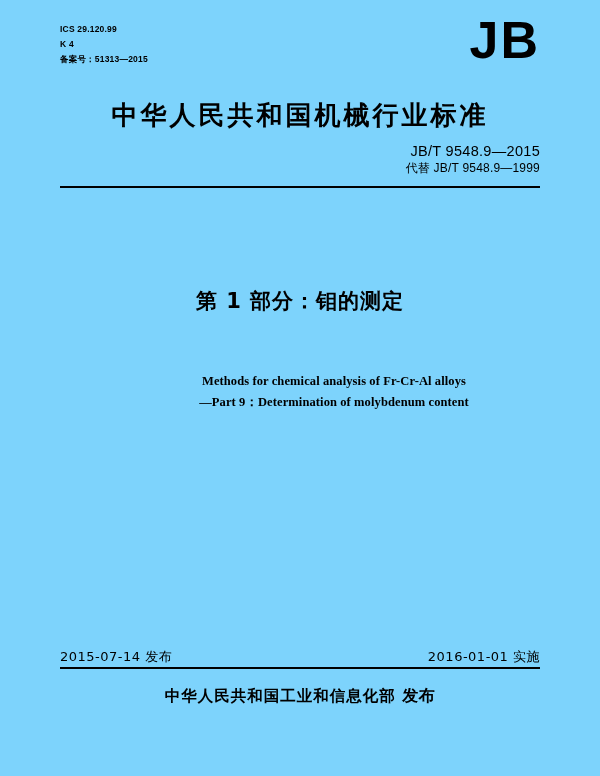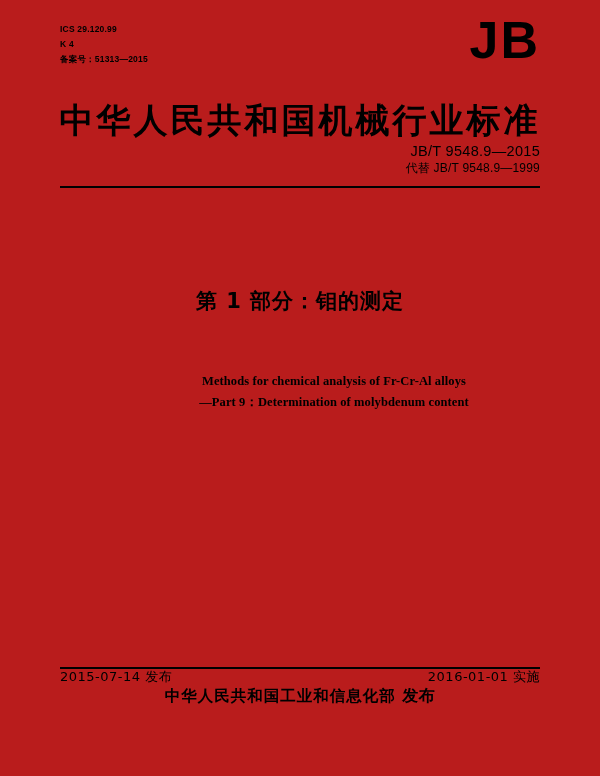--- a/index.html
+++ b/index.html
@@ -14,21 +14,21 @@
     font-family: "Liberation Serif", serif;
     color: #000000;
     overflow: hidden;
   }
   .page {
     position: absolute;
     left: 0;
     top: 0;
     width: 600px;
     height: 776px;
-    background: #b91c1c;
+    background: #7dd3fc;
   }
   
   .header {
     position: absolute;
     left: 60px;
     top: 22px;
     width: 480px;
     height: 70px;
   }
   .meta {
@@ -56,21 +56,21 @@
   }
   
   .std-title {
     position: absolute;
     left: 0;
     top: 98px;
     width: 600px;
     text-align: center;
     font-family: "DejaVu Sans", sans-serif;
     font-weight: bold;
-    font-size: 34px;
+    font-size: 26px;
     letter-spacing: 3px;
   }
   
   .std-no-block {
     position: absolute;
     right: 60px;
     top: 142px;
     text-align: right;
     margin-left: 28px;
   }
@@ -133,21 +133,20 @@
   .date-row {
     position: absolute;
     left: 60px;
     top: 648px;
     width: 480px;
     display: flex;
     justify-content: space-between;
     font-family: "DejaVu Sans", sans-serif;
     font-size: 13px;
     font-weight: normal;
-    margin-top: 20px;
   }
   .date-row .d-item {
     white-space: nowrap;
     letter-spacing: 0.5px;
   }
   
   .publisher {
     position: absolute;
     left: 0;
     top: 686px;

